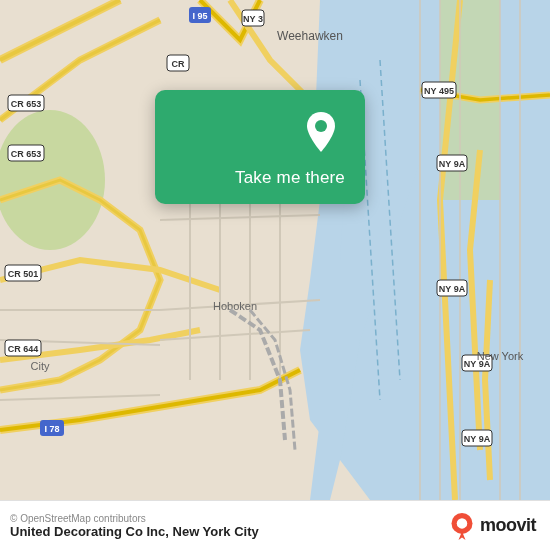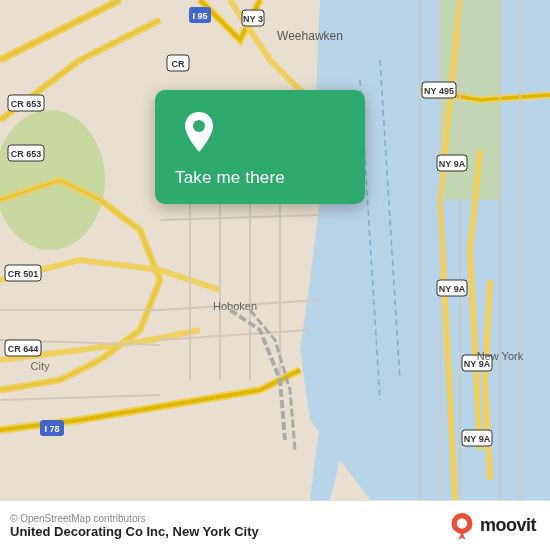--- a/index.html
+++ b/index.html
@@ -31,21 +31,21 @@
     
     #popup-card {
       position: absolute;
       top: 90px;
       left: 155px;
       width: 210px;
       background: #2eaa6e;
       border-radius: 10px;
       display: flex;
       flex-direction: column;
-      align-items: flex-start;
+      align-items: flex-end;
       padding: 18px 20px 14px 20px;
       box-shadow: 0 4px 16px rgba(0,0,0,0.28);
       z-index: 10;
     }
 
     #popup-pin {
       width: 48px;
       height: 48px;
       display: flex;
       align-items: center;

